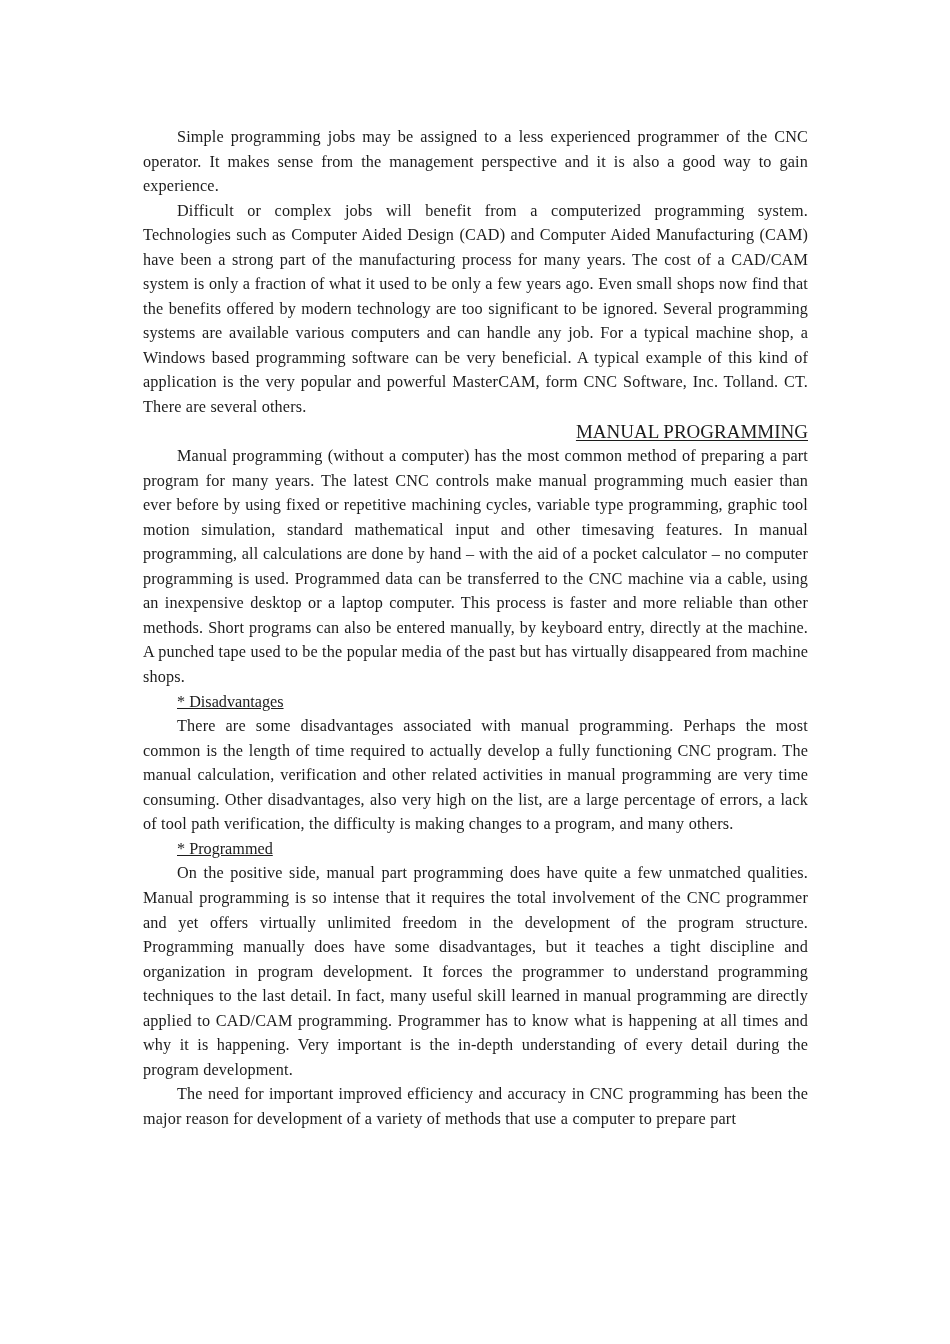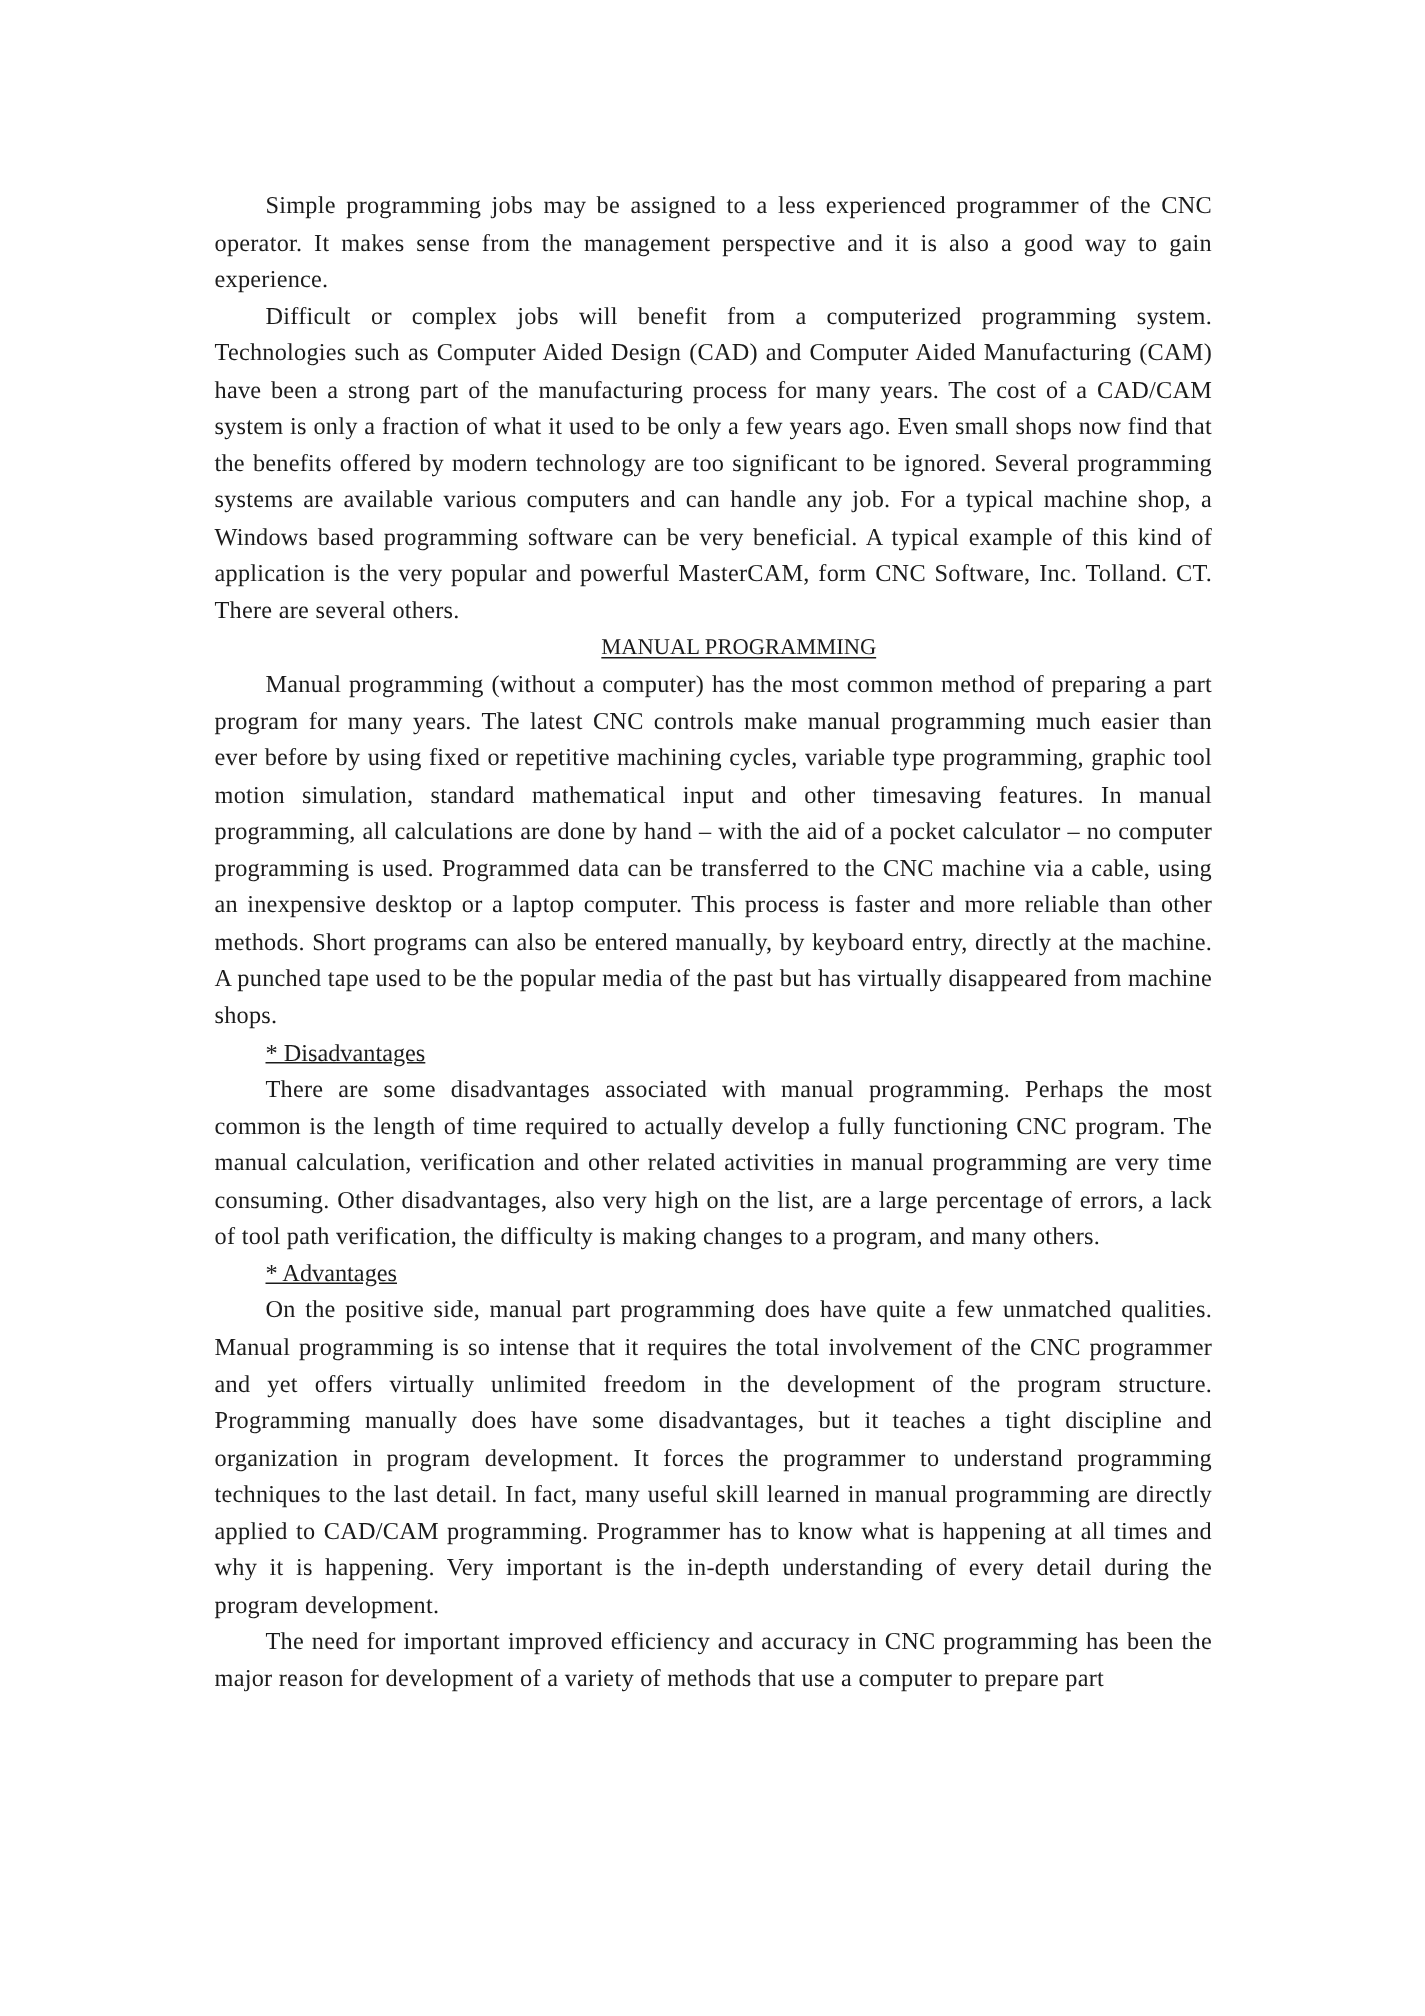--- a/index.html
+++ b/index.html
@@ -35,23 +35,23 @@
     text-align: justify;
     text-justify: inter-word;
     text-indent: 34px;
     letter-spacing: 0.01em;
     word-spacing: 0.005em;
     hyphens: none;
   }
   .heading {
     margin: 0;
     padding: 0;
-    font-size: 15px;
+    font-size: 19px;
     line-height: 24.55px;
-    text-align: center;
+    text-align: right;
     text-indent: 34px;
   }
   .heading > span.heading-text {
     text-decoration: underline;
     text-underline-offset: 2px;
     text-decoration-thickness: 1px;
   }
   .bullet-line {
     margin: 0;
     padding: 0;
@@ -73,21 +73,21 @@
     <p class="para">Difficult or complex jobs will benefit from a computerized programming system. Technologies such as Computer Aided Design (CAD) and Computer Aided Manufacturing (CAM) have been a strong part of the manufacturing process for many years. The cost of a CAD/CAM system is only a fraction of what it used to be only a few years ago. Even small shops now find that the benefits offered by modern technology are too significant to be ignored. Several programming systems are available various computers and can handle any job. For a typical machine shop, a Windows based programming software can be very beneficial. A typical example of this kind of application is the very popular and powerful MasterCAM, form CNC Software, Inc. Tolland. CT. There are several others.</p>
 
     <div class="heading"><span class="heading-text">MANUAL PROGRAMMING</span></div>
 
     <p class="para">Manual programming (without a computer) has the most common method of preparing a part program for many years. The latest CNC controls make manual programming much easier than ever before by using fixed or repetitive machining cycles, variable type programming, graphic tool motion simulation, standard mathematical input and other timesaving features. In manual programming, all calculations are done by hand – with the aid of a pocket calculator – no computer programming is used. Programmed data can be transferred to the CNC machine via a cable, using an inexpensive desktop or a laptop computer. This process is faster and more reliable than other methods. Short programs can also be entered manually, by keyboard entry, directly at the machine. A punched tape used to be the popular media of the past but has virtually disappeared from machine shops.</p>
 
     <div class="bullet-line">* Disadvantages</div>
 
     <p class="para">There are some disadvantages associated with manual programming. Perhaps the most common is the length of time required to actually develop a fully functioning CNC program. The manual calculation, verification and other related activities in manual programming are very time consuming. Other disadvantages, also very high on the list, are a large percentage of errors, a lack of tool path verification, the difficulty is making changes to a program, and many others.</p>
 
-    <div class="bullet-line">* Advantages</div>
+    <div class="bullet-line">* Programmed</div>
 
     <p class="para">On the positive side, manual part programming does have quite a few unmatched qualities. Manual programming is so intense that it requires the total involvement of the CNC programmer and yet offers virtually unlimited freedom in the development of the program structure. Programming manually does have some disadvantages, but it teaches a tight discipline and organization in program development. It forces the programmer to understand programming techniques to the last detail. In fact, many useful skill learned in manual programming are directly applied to CAD/CAM programming. Programmer has to know what is happening at all times and why it is happening. Very important is the in-depth understanding of every detail during the program development.</p>
 
 
 
     <p class="para">The need for important improved efficiency and accuracy in CNC programming has been the major reason for development of a variety of methods that use a computer to prepare part</p>
 
   </div>
 </div>
 

